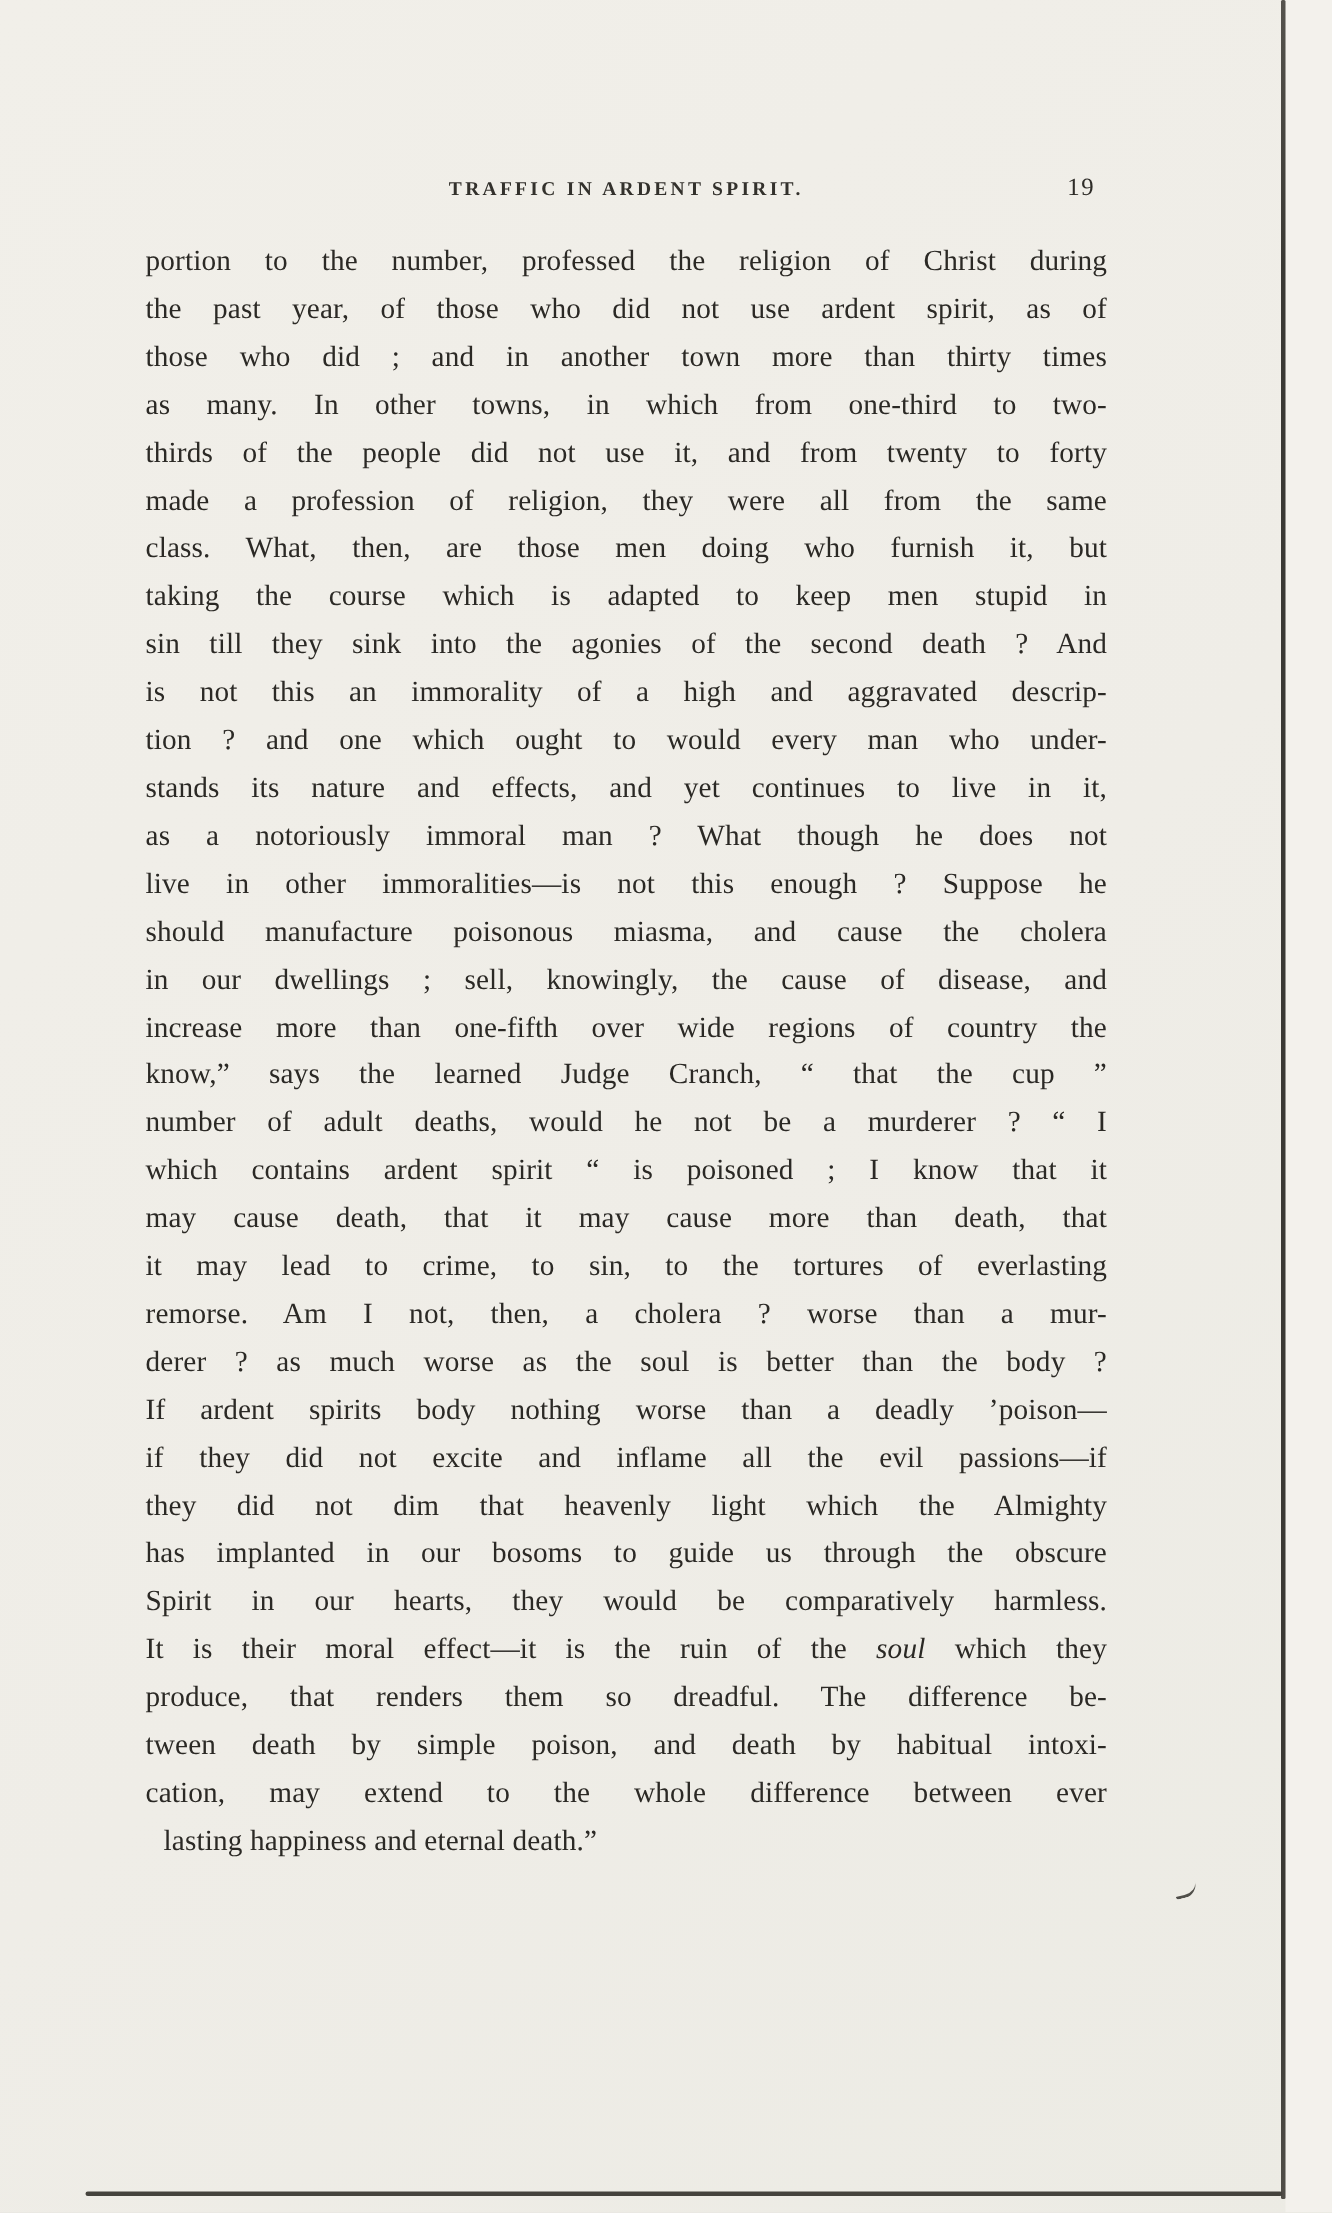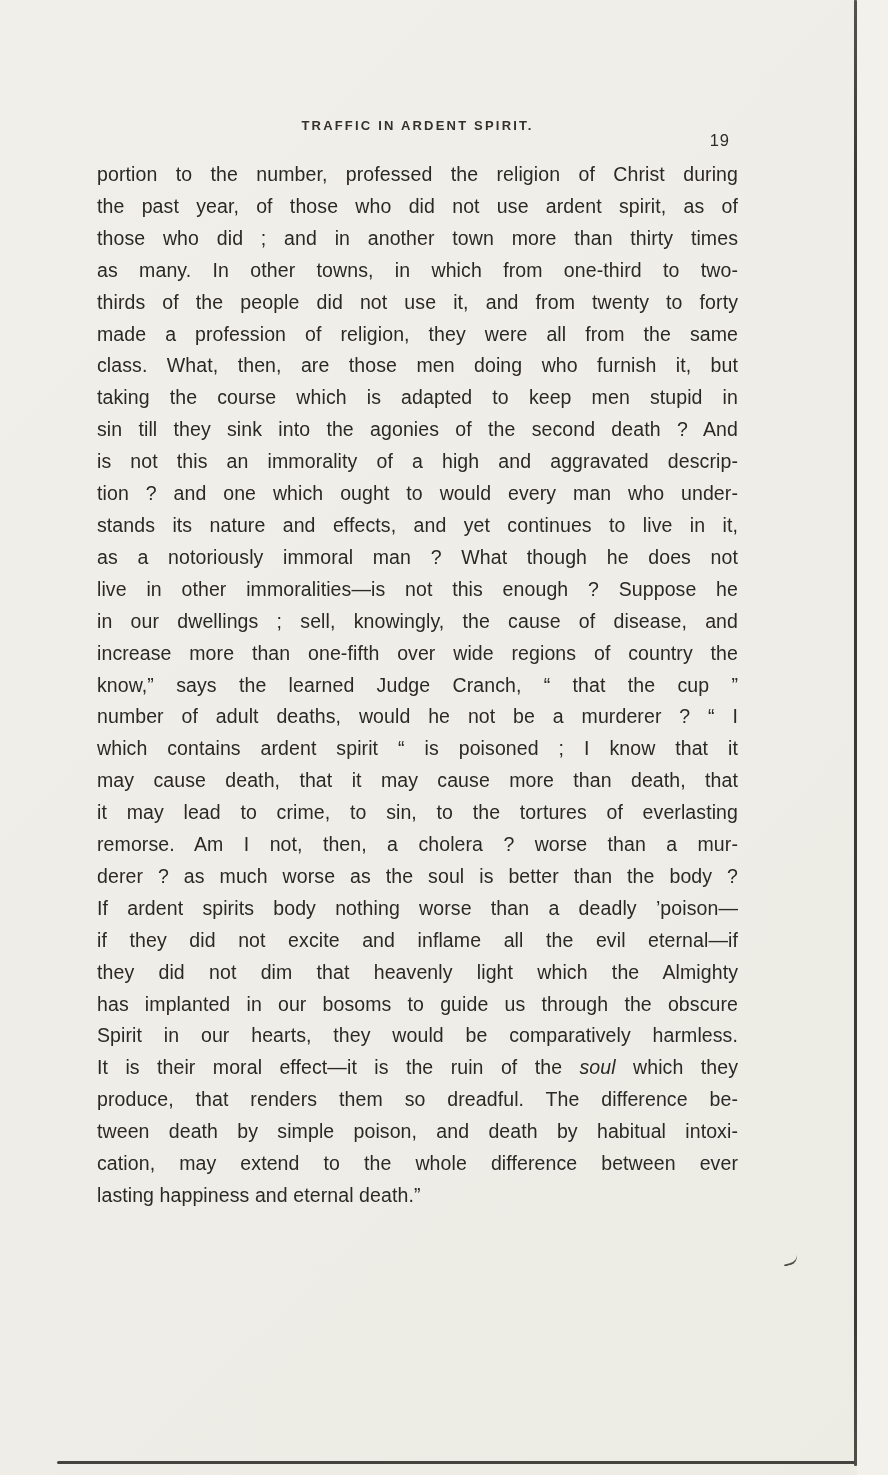--- a/index.html
+++ b/index.html
@@ -6,21 +6,21 @@
     margin: 0;
     padding: 0;
     background: #e9e7e2;
   }
   .page {
     position: relative;
     width: 888px;
     height: 1475px;
     background: linear-gradient(135deg, #f1efe9 0%, #efede7 55%, #ecebe4 100%);
     overflow: hidden;
-    font-family: Liberation Sans, sans-serif;
+    font-family: Liberation Serif, serif;
     color: #2b2925;
   }
   
   .right-strip {
     position: absolute;
     top: 0;
     right: 0;
     width: 31px;
     height: 100%;
     background: #f3f1ec;
@@ -67,40 +67,41 @@
     transform: translateX(-50%);
     font-size: 13px;
     font-weight: bold;
     letter-spacing: 2.2px;
     white-space: nowrap;
     color: #33312c;
   }
   .page-number {
     position: absolute;
     right: 8px;
-    top: 16px;
+    top: 0;
     font-size: 16.5px;
     letter-spacing: 1px;
     color: #2e2c28;
   }
   .body-text {
     position: absolute;
     top: 159px;
     left: 97px;
     width: 641px;
     font-size: 19.5px;
     line-height: 31.9px;
     letter-spacing: 0.1px;
   }
   .line {
     text-align: justify;
     text-align-last: justify;
   }
   .line.last {
     text-align-last: left;
+    margin-left: 12px;
   }
 </style>
 </head>
 <body>
 
 <div class="page">
   <div class="right-strip"></div>
   <div class="scan-edge-right"></div>
   <div class="scan-edge-bottom"></div>
   <div class="pen-mark"></div>
@@ -118,31 +119,32 @@
       <div class="line">thirds of the people did not use it, and from twenty to forty</div>
       <div class="line">made a profession of religion, they were all from the same</div>
       <div class="line">class.  What, then, are those men doing who furnish it, but</div>
       <div class="line">taking the course which is adapted to keep men stupid in</div>
       <div class="line">sin till they sink into the agonies of the second death ?  And</div>
       <div class="line">is not this an immorality of a high and aggravated descrip-</div>
       <div class="line">tion ? and one which ought to would every man who under-</div>
       <div class="line">stands its nature and effects, and yet continues to live in it,</div>
       <div class="line">as a notoriously immoral man ?  What though he does not</div>
       <div class="line">live in other immoralities—is not this enough ?  Suppose he</div>
+      <div class="line">should manufacture poisonous miasma, and cause the cholera</div>
       <div class="line">in our dwellings ; sell, knowingly, the cause of disease, and</div>
       <div class="line">increase more than one-fifth over wide regions of country the</div>
       <div class="line">know,” says the learned Judge Cranch, “ that the cup ”</div>
       <div class="line">number of adult deaths, would he not be a murderer ?  “ I</div>
       <div class="line">which contains ardent spirit “ is poisoned ; I know that it</div>
       <div class="line">may cause death, that it may cause more than death, that</div>
       <div class="line">it may lead to crime, to sin, to the tortures of everlasting</div>
       <div class="line">remorse.  Am I not, then, a cholera ?  worse than a mur-</div>
       <div class="line">derer ? as much worse as the soul is better than the body ?</div>
       <div class="line">If ardent spirits body nothing worse than a deadly ’poison—</div>
-      <div class="line">if they did not excite and inflame all the evil eternal—if</div>
+      <div class="line">if they did not excite and inflame all the evil passions—if</div>
       <div class="line">they did not dim that heavenly light which the Almighty</div>
       <div class="line">has implanted in our bosoms to guide us through the obscure</div>
       <div class="line">Spirit in our hearts, they would be comparatively harmless.</div>
       <div class="line">It is their moral effect—it is the ruin of the <i>soul</i> which they</div>
       <div class="line">produce, that renders them so dreadful.  The difference be-</div>
       <div class="line">tween death by simple poison, and death by habitual intoxi-</div>
       <div class="line">cation, may extend to the whole difference between ever</div>
       <div class="line last">lasting happiness and eternal death.”</div>
     </div>
 </div>

